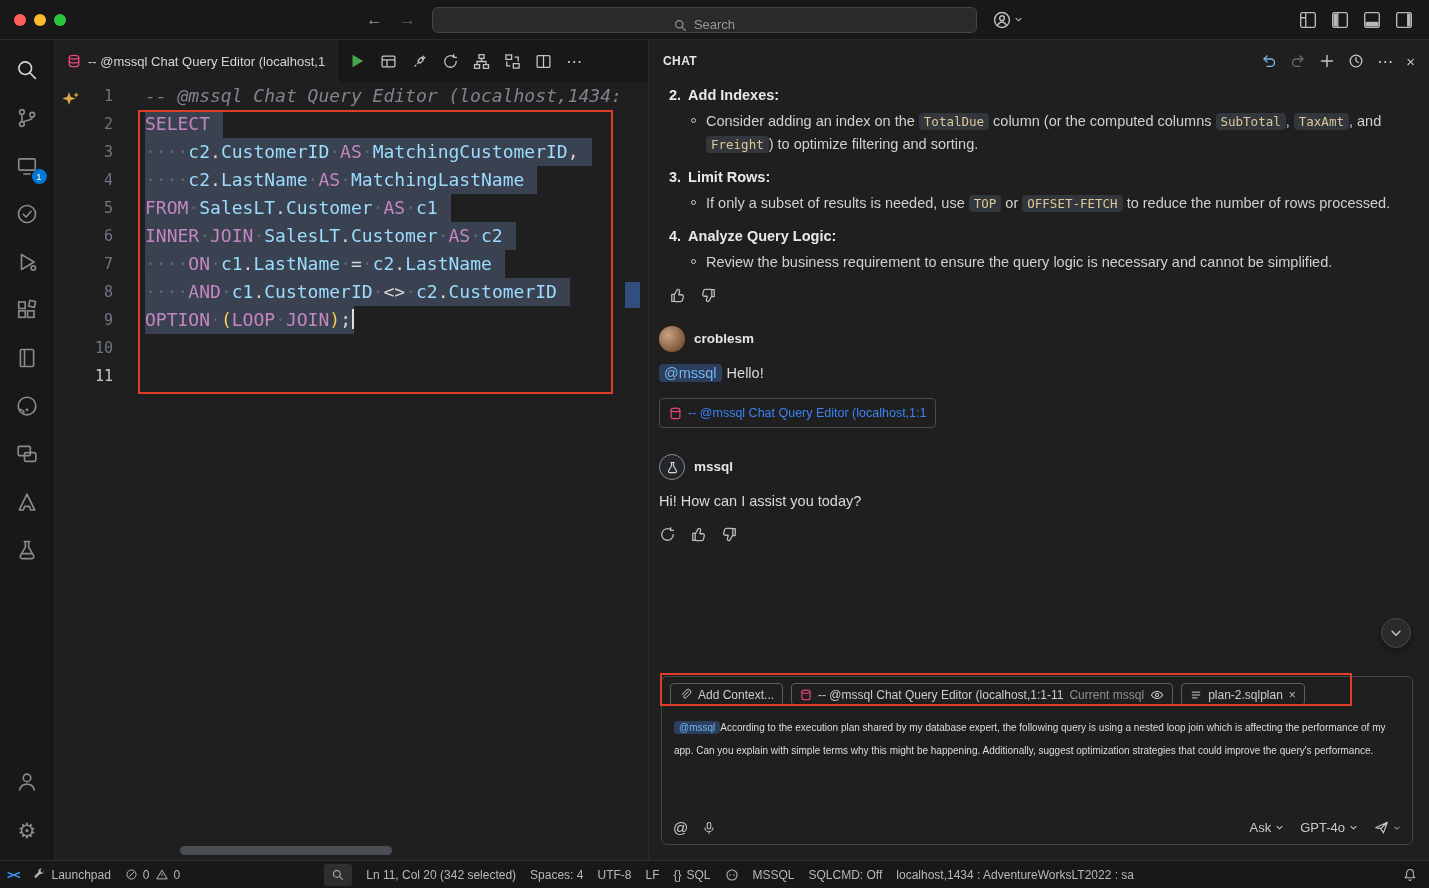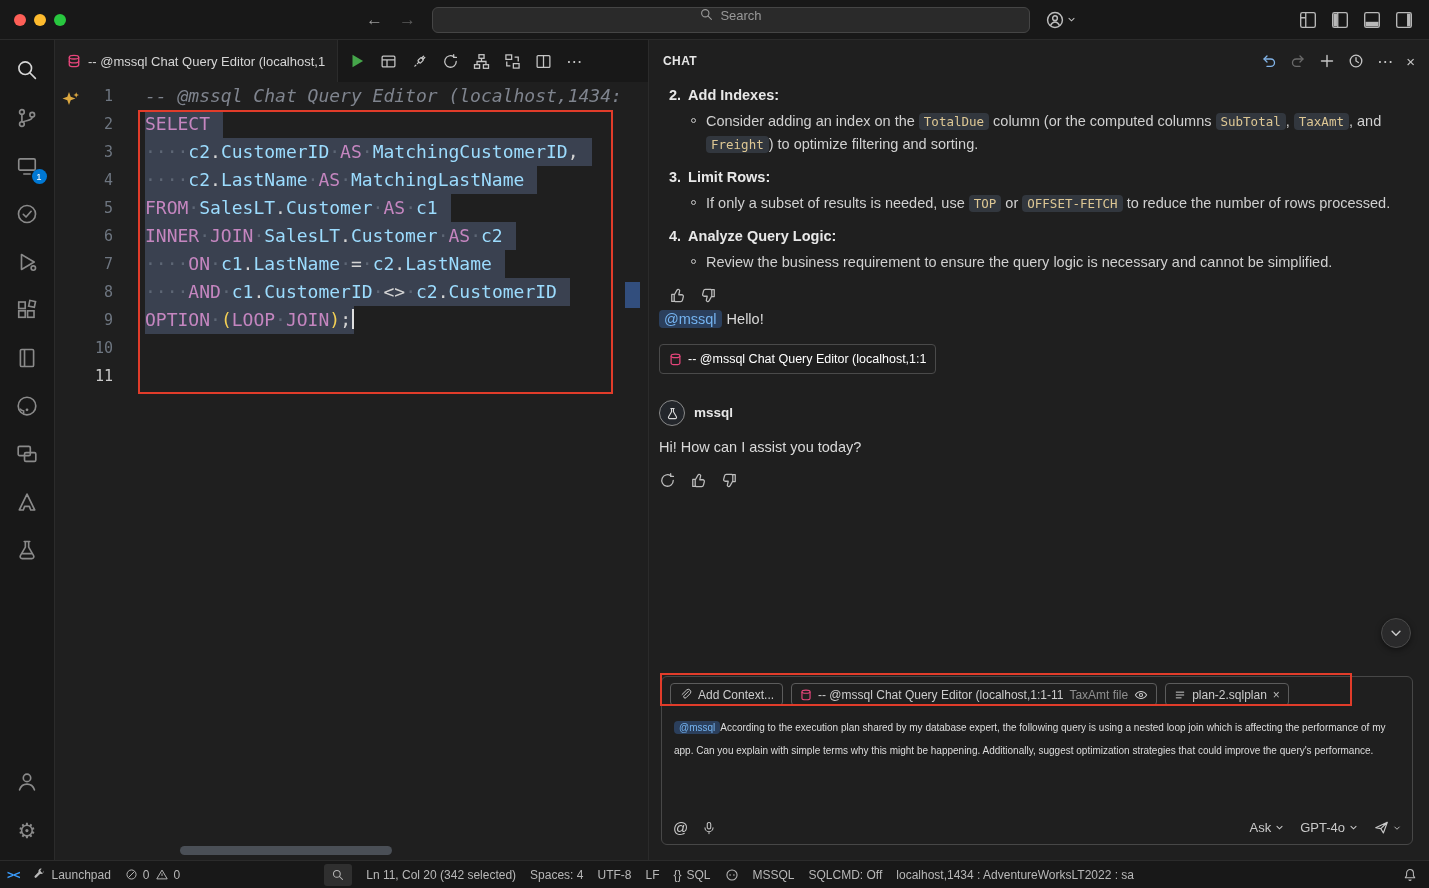--- a/index.html
+++ b/index.html
@@ -8,22 +8,22 @@
   .window { position:relative; width:1429px; height:888px; background:#1f1f1f; }
 
   
   .titlebar { position:absolute; left:0; top:0; width:100%; height:40px; background:#181818;
     border-bottom:1px solid #2b2b2b; display:flex; align-items:center; }
   .traffic { display:flex; gap:8px; padding-left:14px; }
   .tl { width:12px; height:12px; border-radius:50%; }
   .tl.red{background:#fe5f57} .tl.yellow{background:#febb2e} .tl.green{background:#28c73f}
   .nav-arrows { margin-left:300px; display:flex; gap:16px; font-size:17px; color:#9a9a9a; }
   .nav-arrows .dim{ color:#5b5b5b; }
-  .cmd-center { margin-left:16px; width:598px; height:26px; background:#2a2a2a; border:1px solid #454545;
-    border-radius:6px; display:flex; align-items:flex-start; justify-content:center; gap:7px;
+  .cmd-center { margin-left:16px; width:545px; height:26px; background:#2a2a2a; border:1px solid #454545;
+    border-radius:6px; display:flex; align-items:flex-end; justify-content:center; gap:7px;
     color:#989898; font-size:13px; }
   .tb-account { margin-left:16px; display:flex; align-items:center; gap:3px; color:#bdbdbd; }
   .tb-right { margin-left:auto; display:flex; gap:14px; padding-right:16px; color:#b9b9b9; }
 
   
   .main { position:absolute; left:0; top:40px; width:100%; height:820px; display:flex; }
 
   
   .activitybar { width:55px; background:#181818; border-right:1px solid #2b2b2b;
     display:flex; flex-direction:column; align-items:center; padding:6px 0 6px; }
@@ -90,21 +90,21 @@
   .msg-row { display:flex; align-items:center; gap:9px; margin:22px 0 10px 2px; }
   .avatar { width:26px; height:26px; border-radius:50%; flex:none;
     background:radial-gradient(circle at 35% 35%, #c9a183, #7e5236 75%); }
   .bot-avatar { width:26px; height:26px; border-radius:50%; flex:none; border:1px solid #8a8a8a;
     background:#23262b; display:flex; align-items:center; justify-content:center; color:#d8d8d8; }
   .msg-name { font-weight:bold; font-size:13.5px; color:#e6e6e6; }
   .msg-body { margin:0 0 0 2px; color:#dadada; }
   .mention { background:#2b3f5c; color:#74b3f0; padding:1px 5px; border-radius:4px; }
   .msg-body .after-mention { margin-left:5px; }
   .attach-chip { display:inline-flex; align-items:center; gap:6px; border:1px solid #4a4a4a; border-radius:4px;
-    padding:3px 9px; margin:14px 0 4px 2px; font-size:12.5px; color:#ffffff; }
+    padding:3px 9px; margin:14px 0 4px 2px; font-size:12.5px; color:#3b82f6; }
   .scroll-down { position:absolute; right:18px; top:578px; width:30px; height:30px; border-radius:50%;
     background:#2a2a2b; border:1px solid #4a4a4a; display:flex; align-items:center; justify-content:center;
     color:#cccccc; box-shadow:0 2px 6px rgba(0,0,0,.45); }
 
   
   .chat-input { position:absolute; left:12px; right:16px; top:636px; height:169px; border:1px solid #474747;
     border-radius:6px; background:#1f1f1f; padding:6px 8px 6px; display:flex; flex-direction:column; z-index:5; }
   .ctx-row { display:flex; gap:8px; align-items:center; flex:none; }
   .chip { display:inline-flex; align-items:center; gap:6px; border:1px solid #5c5c5c; border-radius:4px;
     height:23px; padding:0 8px; font-size:12px; color:#cccccc; white-space:nowrap; }
@@ -472,20 +472,24 @@
                 <path d="M2.6 7h2.3v6.6H2.6zM4.9 12.9l1.1.9h4.9a1.8 1.8 0 0 0 1.75-1.4l.85-3.4A1.4 1.4 0 0 0 12.1 7.3H9.2l.7-3.1A1.3 1.3 0 0 0 7.5 3L4.9 7.5z"></path>
               </svg>
           </span>
           <span>
             <svg width="17" height="17" viewBox="0 0 16 16" fill="none" stroke="currentColor" stroke-width="1.2" stroke-linejoin="round" transform="rotate(180)">
                 <path d="M2.6 7h2.3v6.6H2.6zM4.9 12.9l1.1.9h4.9a1.8 1.8 0 0 0 1.75-1.4l.85-3.4A1.4 1.4 0 0 0 12.1 7.3H9.2l.7-3.1A1.3 1.3 0 0 0 7.5 3L4.9 7.5z"></path>
               </svg>
           </span>
         </div>
 
+        <div class="msg-row">
+          <span class="avatar"></span>
+          <span class="msg-name">croblesm</span>
+        </div>
         <div class="msg-body">
           <span class="mention">@mssql</span><span class="after-mention">Hello!</span>
         </div>
         <div class="attach-chip">
           <span>
             <svg width="13" height="13" viewBox="0 0 16 16" fill="none" stroke="#e8467c" stroke-width="1.5">
                 <ellipse cx="8" cy="3.6" rx="5.4" ry="2.1"></ellipse>
                 <path d="M2.6 3.6v8.6c0 1.2 2.4 2.2 5.4 2.2s5.4-1 5.4-2.2V3.6"></path>
               </svg>
           </span>
@@ -539,21 +543,21 @@
             <span>Add Context...</span>
           </span>
           <span class="chip">
             <span>
               <svg width="12" height="12" viewBox="0 0 16 16" fill="none" stroke="#e8467c" stroke-width="1.5">
                   <ellipse cx="8" cy="3.6" rx="5.4" ry="2.1"></ellipse>
                   <path d="M2.6 3.6v8.6c0 1.2 2.4 2.2 5.4 2.2s5.4-1 5.4-2.2V3.6"></path>
                 </svg>
             </span>
             <span>-- @mssql Chat Query Editor (localhost,1:1-11</span>
-            <span class="suffix">TaxAmt file</span>
+            <span class="suffix">Current mssql</span>
             <span>
               <svg width="14" height="14" viewBox="0 0 16 16" fill="none" stroke="currentColor" stroke-width="1.2">
                   <path d="M1.6 8s2.5-4 6.4-4 6.4 4 6.4 4-2.5 4-6.4 4S1.6 8 1.6 8z"></path>
                   <circle cx="8" cy="8" r="1.8"></circle>
                 </svg>
             </span>
           </span>
           <span class="chip">
             <span>
               <svg width="12" height="12" viewBox="0 0 16 16" fill="none" stroke="currentColor" stroke-width="1.3" stroke-linecap="round">

